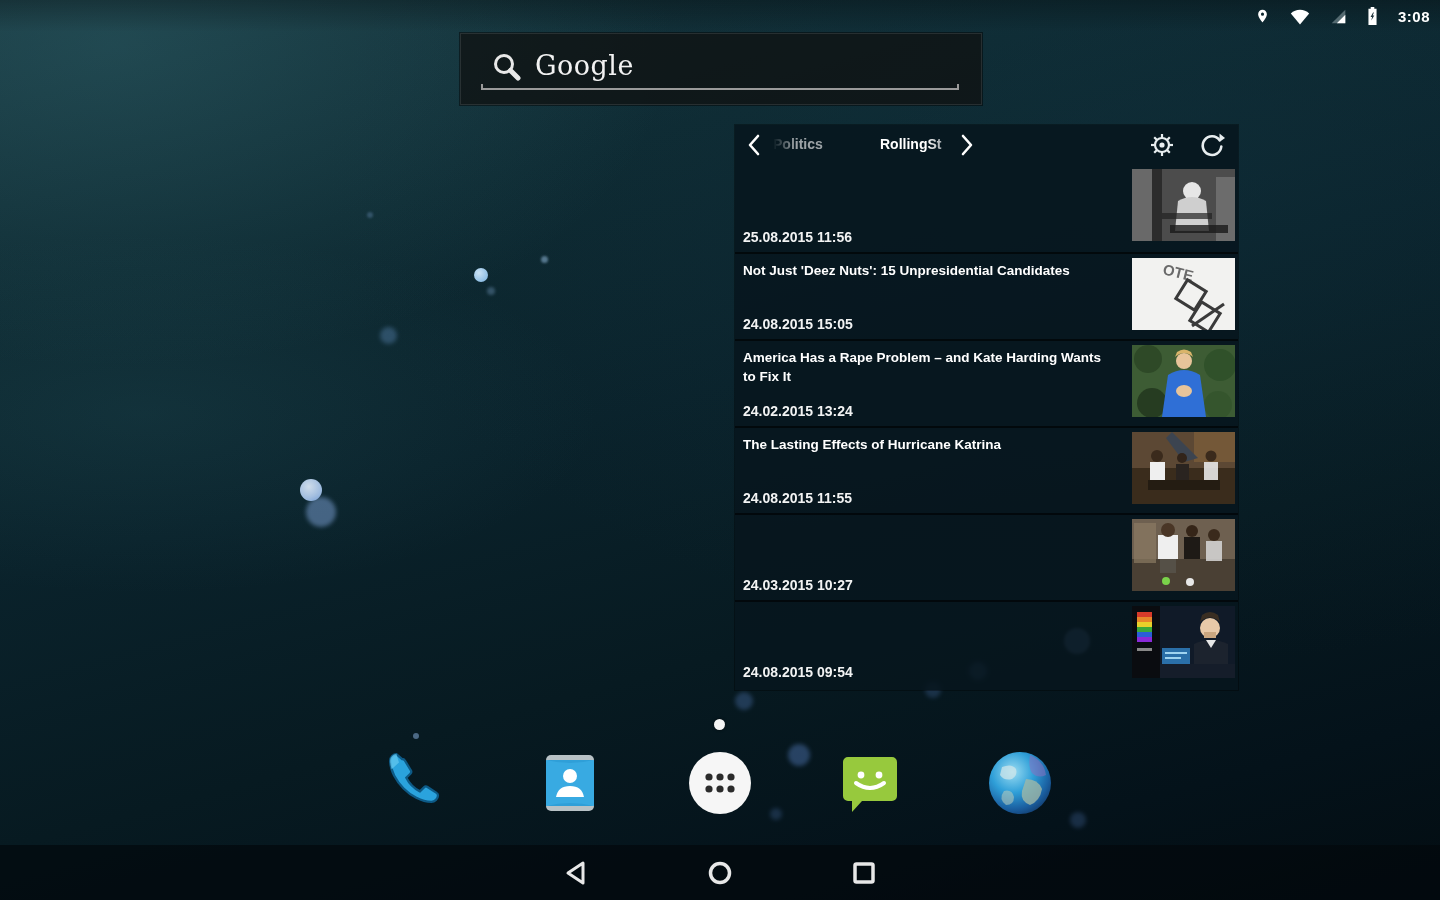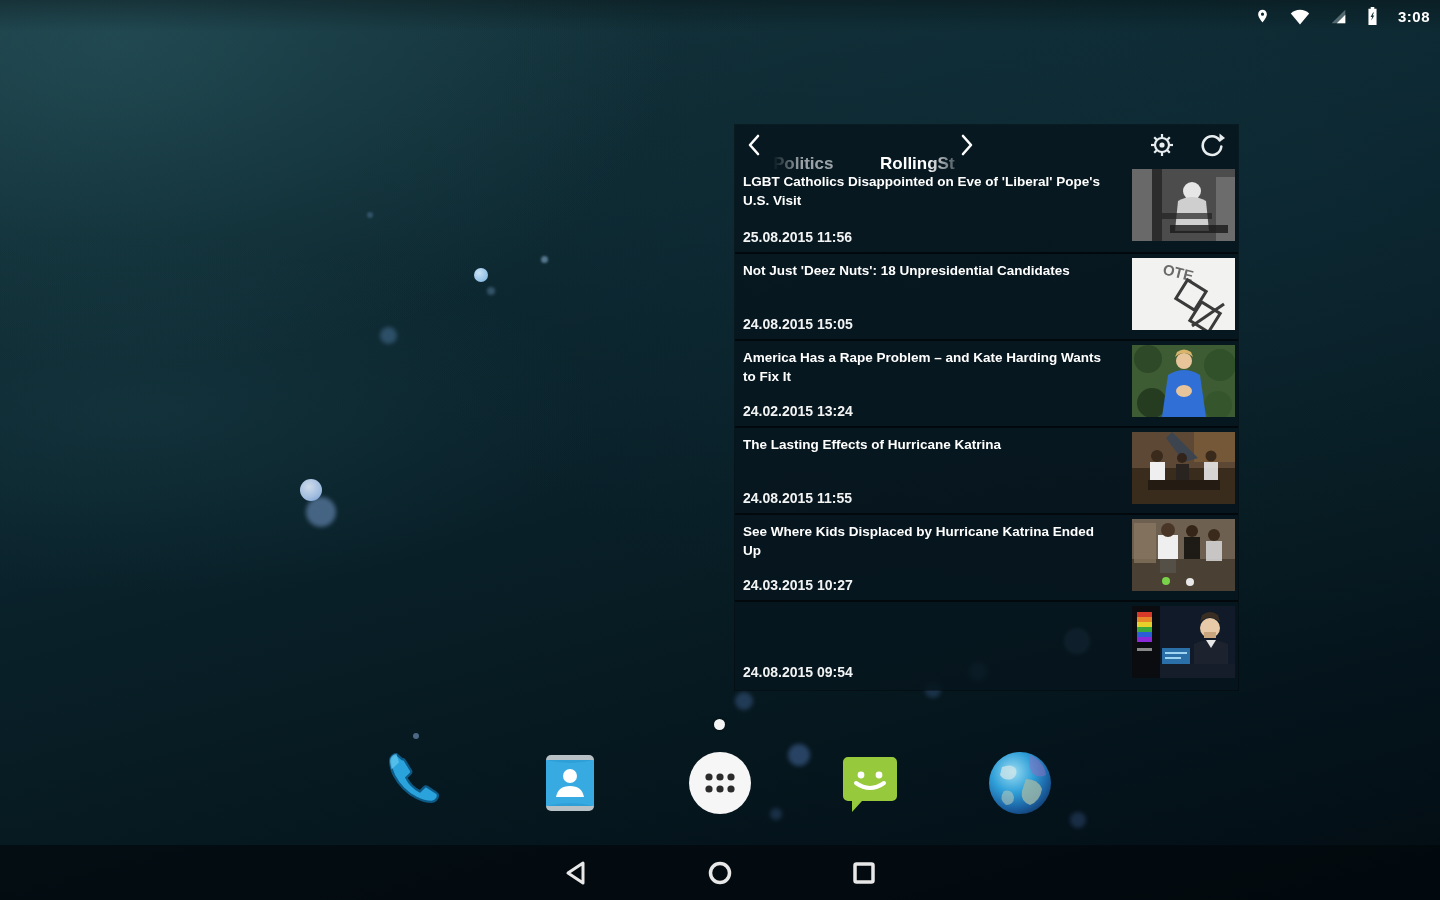--- a/index.html
+++ b/index.html
@@ -33,21 +33,21 @@
   .gsearch .uline::before, .gsearch .uline::after { content:""; position:absolute; bottom:0;
     width:2px; height:6px; background:#9a9a9a; }
   .gsearch .uline::before { left:0; } .gsearch .uline::after { right:0; }
 
   
   .news { position:absolute; left:735px; top:125px; width:503px; height:565px;
     background:rgba(7,22,30,.88); box-shadow:0 0 0 1px rgba(0,0,0,.35); }
   .news .hdr { position:relative; height:40px; }
   .news .hdr .chev { position:absolute; top:9px; cursor:pointer; }
   .chev-l { left:12px; } .chev-r { left:225px; }
-  .tabname { position:absolute; top:29px; color:#fff; font-size:17px; font-weight:bold; white-space:nowrap; }
+  .tabname { position:absolute; top:11px; color:#fff; font-size:14px; font-weight:bold; white-space:nowrap; }
   .tab-0 { left:38px; opacity:.6;
     -webkit-mask-image:linear-gradient(90deg,transparent 0,#000 45%);
     mask-image:linear-gradient(90deg,transparent 0,#000 45%); }
   .tab-1 { left:145px; width:86px; overflow:hidden;
     -webkit-mask-image:linear-gradient(90deg,#000 55%,transparent 100%);
     mask-image:linear-gradient(90deg,#000 55%,transparent 100%); }
   .hdr-ico { position:absolute; top:6px; cursor:pointer; }
   .ico-gear { left:413px; } .ico-refresh { left:463px; }
 
   .alist { position:absolute; top:40px; left:0; right:0; bottom:0; }
@@ -113,20 +113,30 @@
     </span>
     <span class="sicon">
       <svg width="11" height="18" viewBox="0 0 12 20">
         <path fill="#fff" d="M8 2V0H4v2H1.5v18h9V2H8z"></path>
         <path fill="#20343c" d="M6.6 6 3.8 11h1.8l-1 4 3.4-5.6H6.2L7.6 6z"></path>
       </svg>
     </span>
     <span class="time">3:08</span>
   </div>
 
+  <div class="gsearch">
+    <span class="mag">
+      <svg width="36" height="36" viewBox="0 0 36 36">
+        <circle cx="15" cy="14" r="8.5" fill="none" stroke="#e8e8e8" stroke-width="3"></circle>
+        <line x1="21.5" y1="20.5" x2="29" y2="28" stroke="#e8e8e8" stroke-width="5" stroke-linecap="round"></line>
+      </svg>
+    </span>
+    <span class="glogo">Google</span>
+    <span class="uline"></span>
+  </div>
 
   <div class="news">
     <div class="hdr">
       <span class="chev chev-l">
         <svg width="14" height="22" viewBox="0 0 14 22">
             <polyline points="11,2 3,11 11,20" fill="none" stroke="#fff" stroke-width="2.6" stroke-linecap="round" stroke-linejoin="round"></polyline>
           </svg>
       </span>
       <span class="tabname tab-0">Politics</span>
       <span class="tabname tab-1">RollingSt</span>
@@ -155,38 +165,37 @@
         <svg width="28" height="28" viewBox="0 0 28 28">
           <path d="M21.6 9.2 A9.3 9.3 0 1 0 23.3 15.5" fill="none" stroke="#e8eef0" stroke-width="2.6" stroke-linecap="round"></path>
           <polygon points="21.5,2.5 21.5,11 27,7" fill="#e8eef0"></polygon>
         </svg>
       </span>
     </div>
 
     <div class="alist">
 
       <div class="arow" style="border-top:none;">
-        <span class="title">LGBT Catholics Disappointed on Eve of 'Liberal' Pope's U.S. Visit</span>
         <span class="date">25.08.2015 11:56</span>
         <span class="thumb">
           <svg width="103" height="72" viewBox="0 0 103 72">
             <rect width="103" height="72" fill="#4c4c4c"></rect>
             <rect width="20" height="72" fill="#7a7a7a" opacity=".65"></rect>
             <rect x="20" width="10" height="72" fill="#2c2c2c"></rect>
             <rect x="84" y="8" width="19" height="64" fill="#8b8b8b" opacity=".5"></rect>
             <circle cx="60" cy="22" r="9" fill="#e6e6e6"></circle>
             <path d="M46 32 q14 -8 28 0 l3 30 h-34z" fill="#cfcfcf"></path>
             <rect x="30" y="44" width="50" height="6" fill="#222" opacity=".7"></rect>
             <rect x="38" y="56" width="58" height="8" fill="#1a1a1a" opacity=".8"></rect>
           </svg>
         </span>
       </div>
 
       <div class="arow">
-        <span class="title">Not Just 'Deez Nuts': 18 Unpresidential Candidates</span>
+        <span class="title">Not Just 'Deez Nuts': 15 Unpresidential Candidates</span>
         <span class="date">24.08.2015 15:05</span>
         <span class="thumb">
           <svg width="103" height="72" viewBox="0 0 103 72">
             <rect width="103" height="72" fill="#f2f2f0"></rect>
             <text x="30" y="16" font-size="15" font-weight="bold" fill="#6a6a6a" transform="rotate(14 30 16)" font-family="Liberation Sans, sans-serif">OTE</text>
             <rect x="48" y="26" width="22" height="22" fill="none" stroke="#3a3a3a" stroke-width="3" transform="rotate(32 59 37)"></rect>
             <rect x="62" y="48" width="22" height="22" fill="none" stroke="#3a3a3a" stroke-width="3" transform="rotate(32 73 59)"></rect>
             <line x1="60" y1="68" x2="92" y2="46" stroke="#3a3a3a" stroke-width="3"></line>
           </svg>
         </span>
@@ -224,21 +233,20 @@
             <rect x="44" y="32" width="13" height="16" fill="#2a2420"></rect>
             <circle cx="50" cy="26" r="5" fill="#32241a"></circle>
             <rect x="72" y="30" width="14" height="18" fill="#e8e8e8" opacity=".9"></rect>
             <circle cx="79" cy="24" r="5.5" fill="#3a2a1c"></circle>
             <rect x="16" y="48" width="72" height="10" fill="#241c12"></rect>
           </svg>
         </span>
       </div>
 
       <div class="arow">
-        <span class="title">See Where Kids Displaced by Hurricane Katrina Ended Up</span>
         <span class="date">24.03.2015 10:27</span>
         <span class="thumb">
           <svg width="103" height="72" viewBox="0 0 103 72">
             <rect width="103" height="72" fill="#6e6050"></rect>
             <rect y="40" width="103" height="32" fill="#4a4034"></rect>
             <rect x="2" y="4" width="22" height="40" fill="#8a7a62" opacity=".7"></rect>
             <rect x="26" y="16" width="20" height="24" fill="#efefef"></rect>
             <circle cx="36" cy="11" r="7" fill="#4a3626"></circle>
             <rect x="28" y="40" width="16" height="14" fill="#555047"></rect>
             <rect x="52" y="18" width="16" height="22" fill="#1e1a16"></rect>

